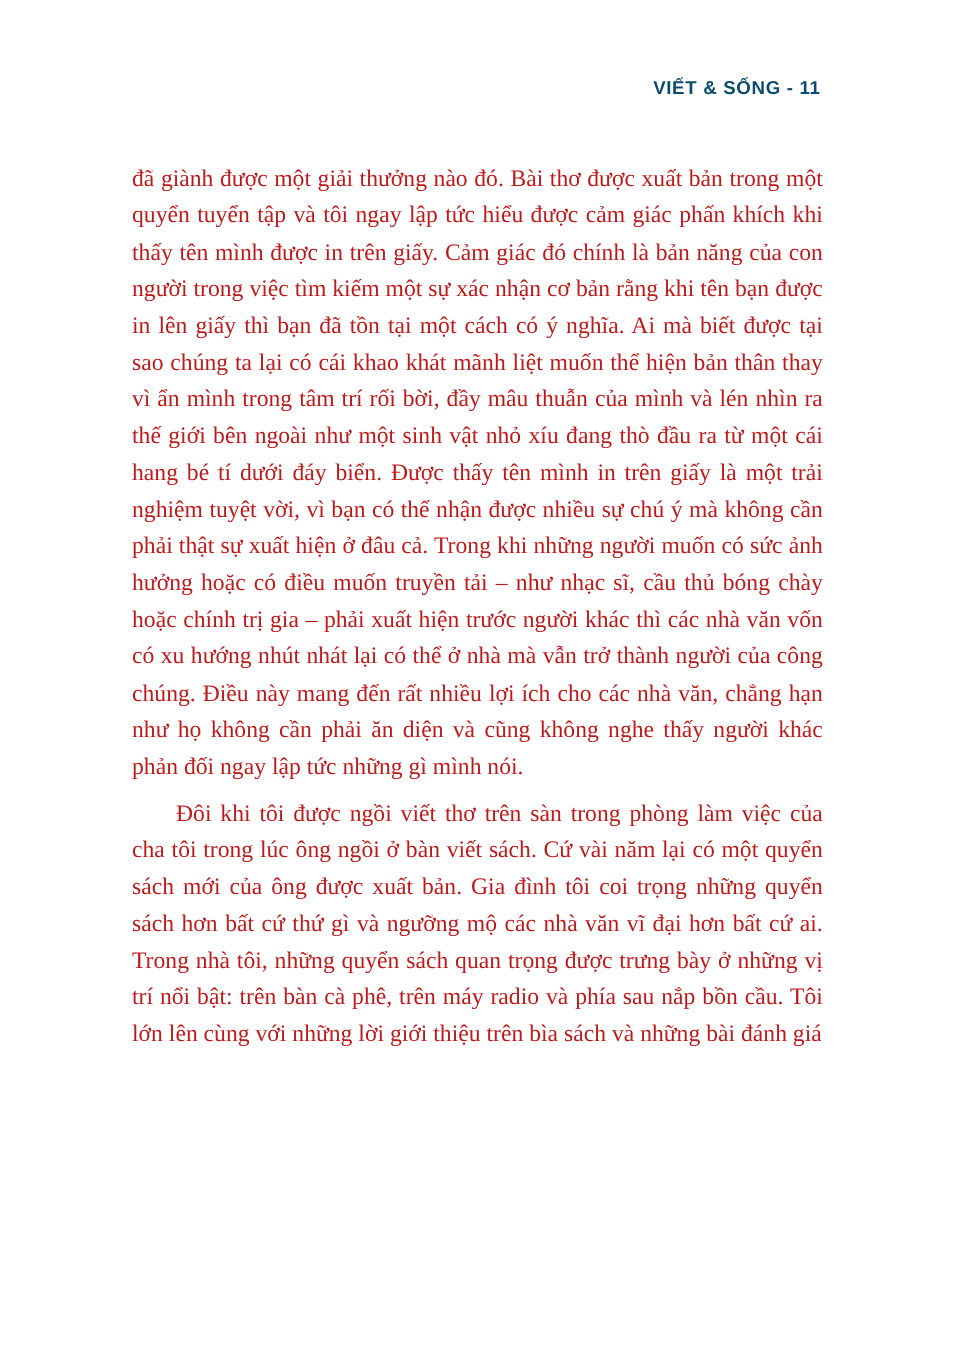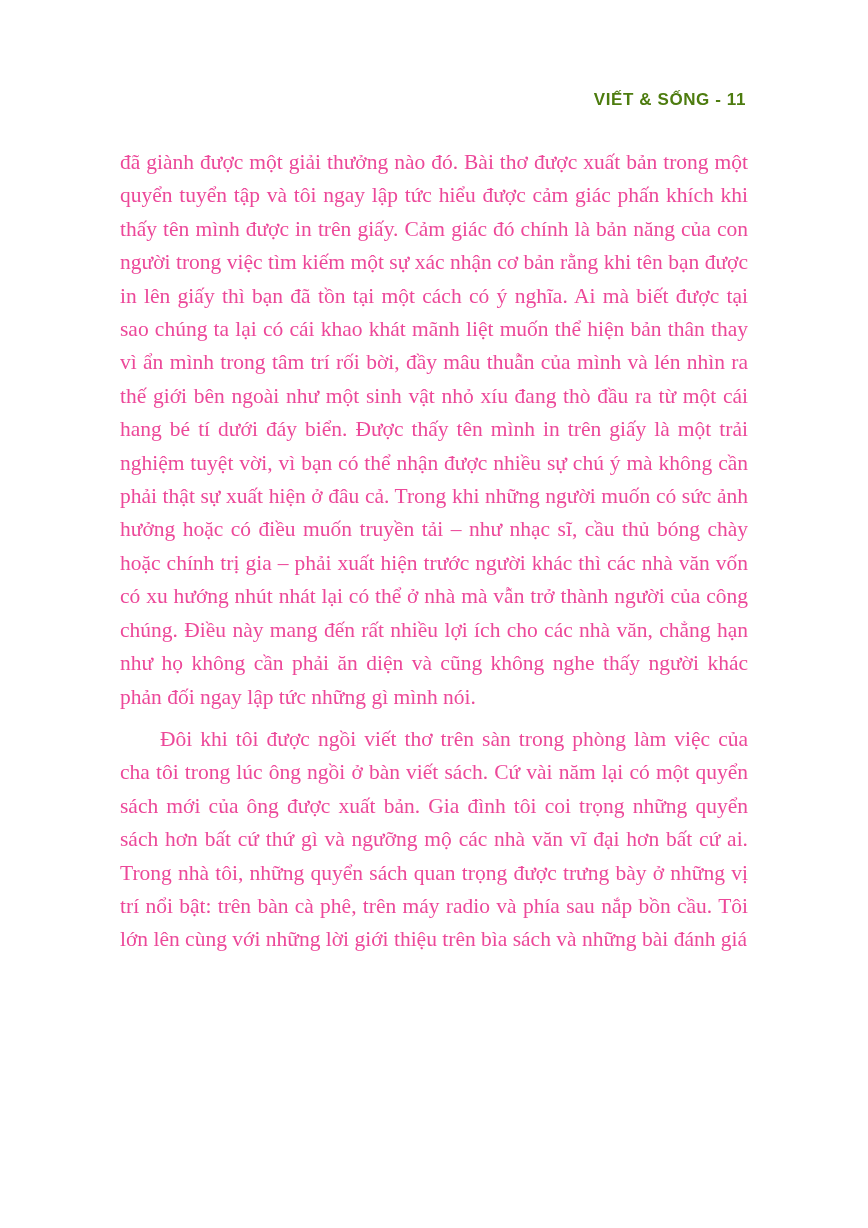--- a/index.html
+++ b/index.html
@@ -15,33 +15,32 @@
     overflow: hidden;
   }
   .running-head {
     position: absolute;
     top: 70px;
     right: 122px;
     font-family: "Liberation Sans", sans-serif;
     font-weight: 700;
     font-size: 17px;
     letter-spacing: 0.6px;
-    color: #4d7c0f;
+    color: #0c4a6e;
     white-space: nowrap;
-    margin-top: 20px;
   }
   .body-text {
     position: absolute;
     top: 146px;
     left: 120px;
     width: 628px;
     font-family: "Liberation Serif", "DejaVu Serif", serif;
     font-size: 21.5px;
     line-height: 33.4px;
-    color: #ec4899;
+    color: #b91c1c;
     text-align: justify;
   }
   .body-text p {
     margin: 0;
     padding: 0;
   }
   .body-text p.indent {
     text-indent: 40px;
     margin-top: 9px;
   }

